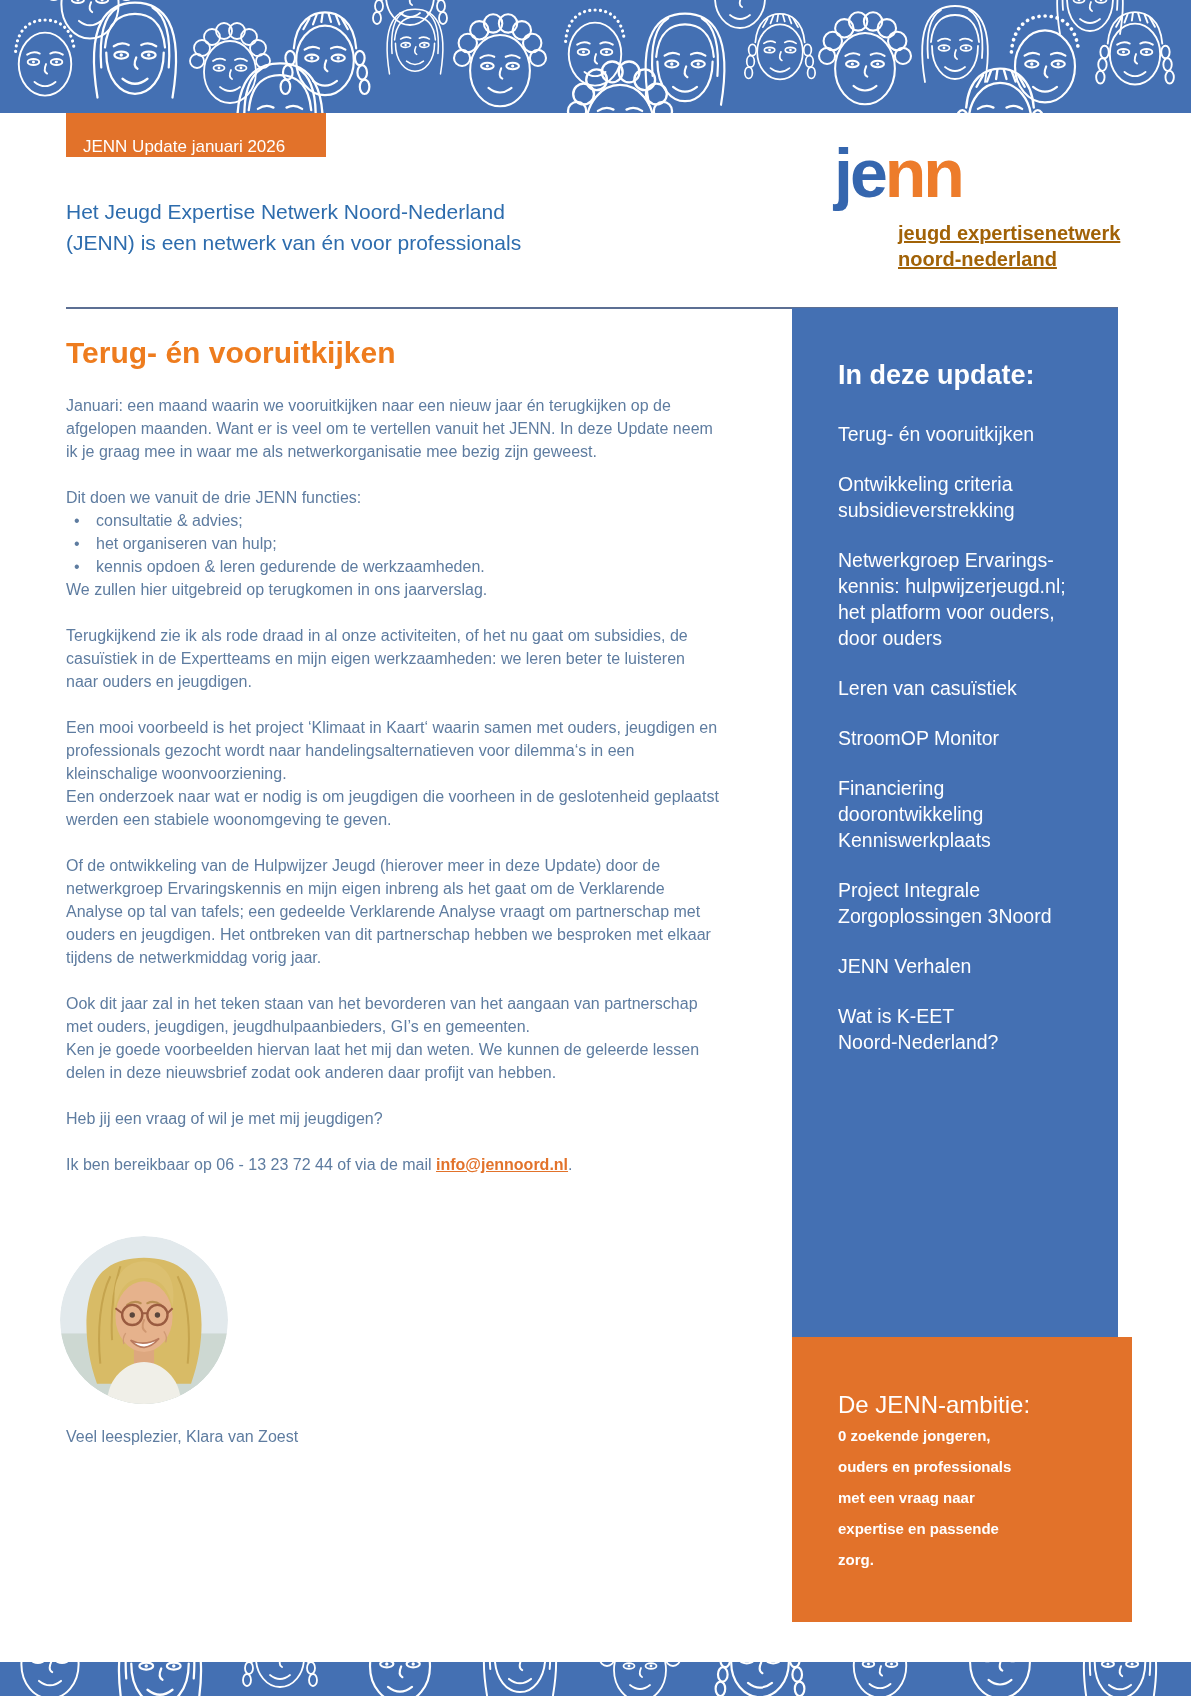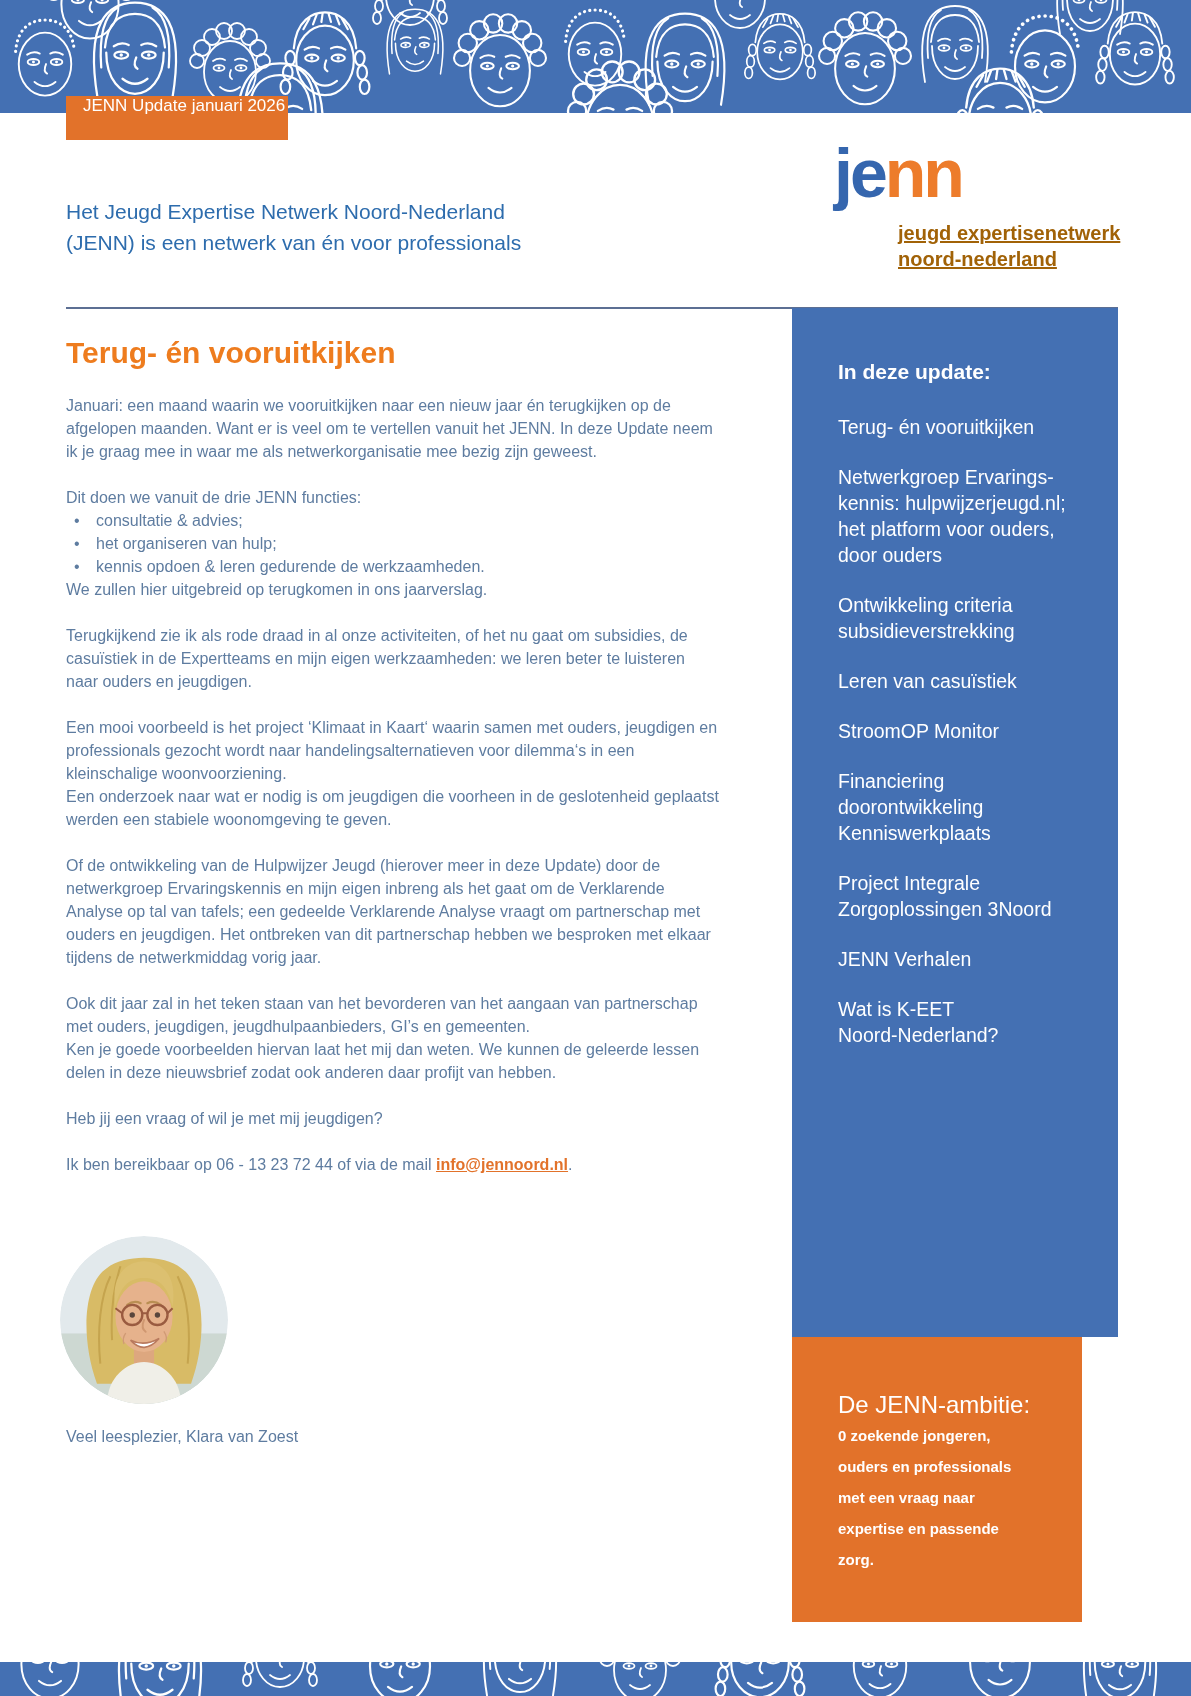--- a/index.html
+++ b/index.html
@@ -8,23 +8,23 @@
     font-family:"Liberation Sans",sans-serif;overflow:hidden;
   }
   
   .band{position:absolute;left:0;width:1191px;overflow:hidden;}
   .band svg{display:block;width:100%;height:100%;}
   .band-top{top:0;height:113px;}
   .band-bottom{top:1662px;height:34px;}
 
   
   .badge{
-    position:absolute;left:66px;top:96px;width:222px;height:44px;
+    position:absolute;left:66px;top:113px;width:260px;height:44px;
     background:#e2722a;color:#ffffff;font-size:17px;
-    display:flex;align-items:flex-start;padding-left:17px;box-sizing:border-box;
+    display:flex;align-items:flex-end;padding-left:17px;box-sizing:border-box;
   }
   .intro{
     position:absolute;left:66px;top:196px;
     font-size:21px;line-height:31px;color:#2d6cad;white-space:pre-line;
   }
   .logo-word{
     position:absolute;left:834px;top:140px;
     font-size:68px;line-height:66px;font-weight:bold;letter-spacing:-3px;
   }
   .logo-word .lb{color:#3566ae;}
@@ -59,26 +59,26 @@
   }
   .photo svg{display:block;width:100%;height:100%;}
   .signoff{position:absolute;left:66px;top:1428px;font-size:16px;color:#5e7ca0;}
 
   
   .sidebar{
     position:absolute;left:792px;top:308px;width:326px;height:1029px;
     background:#4470b3;color:#ffffff;box-sizing:border-box;
     padding:52px 28px 0 46px;
   }
-  .sidebar-title{font-size:21px;font-weight:bold;margin:0 0 30px 0;}
+  .sidebar-title{font-size:27px;font-weight:bold;margin:0 0 30px 0;}
   .toc-item{font-size:19.5px;line-height:26px;margin:0 0 24px 0;white-space:pre-line;}
 
   
   .ambition{
-    position:absolute;left:792px;top:1337px;width:290px;height:285px;
+    position:absolute;left:792px;top:1337px;width:340px;height:285px;
     background:#e2722a;color:#ffffff;box-sizing:border-box;
     padding:52px 26px 0 46px;
   }
   .ambition-title{font-size:24px;line-height:31px;font-weight:normal;margin:0;}
   .ambition-text{font-size:15px;line-height:31px;font-weight:bold;white-space:pre-line;margin:0;}
 </style>
 </head>
 <body>
 
 <div class="band band-top">
@@ -217,26 +217,26 @@
       <path d="M42,62 Q50,71 59,61 Q50,66 42,62 Z" fill="#ffffff" stroke="#b97a5e" stroke-width="1"></path>
       <path d="M39,58 q-2,3 -1,6 M62,57 q2,3 1,6" stroke="#d09a74" stroke-width="0.8" fill="none" stroke-linecap="round"></path>
     </g>
   </svg>
 </div>
 <div class="signoff">Veel leesplezier, Klara van Zoest</div>
 
 <aside class="sidebar">
   <h2 class="sidebar-title">In deze update:</h2>
   <div class="toc-item">Terug- én vooruitkijken</div>
+  <div class="toc-item">Ontwikkeling criteria
+subsidieverstrekking</div>
   <div class="toc-item">Netwerkgroep Ervarings-
 kennis: hulpwijzerjeugd.nl;
 het platform voor ouders,
 door ouders</div>
-  <div class="toc-item">Ontwikkeling criteria
-subsidieverstrekking</div>
   <div class="toc-item">Leren van casuïstiek</div>
   <div class="toc-item">StroomOP Monitor</div>
   <div class="toc-item">Financiering
 doorontwikkeling
 Kenniswerkplaats</div>
   <div class="toc-item">Project Integrale
 Zorgoplossingen 3Noord</div>
   <div class="toc-item">JENN Verhalen</div>
   <div class="toc-item">Wat is K-EET
 Noord-Nederland?</div>

